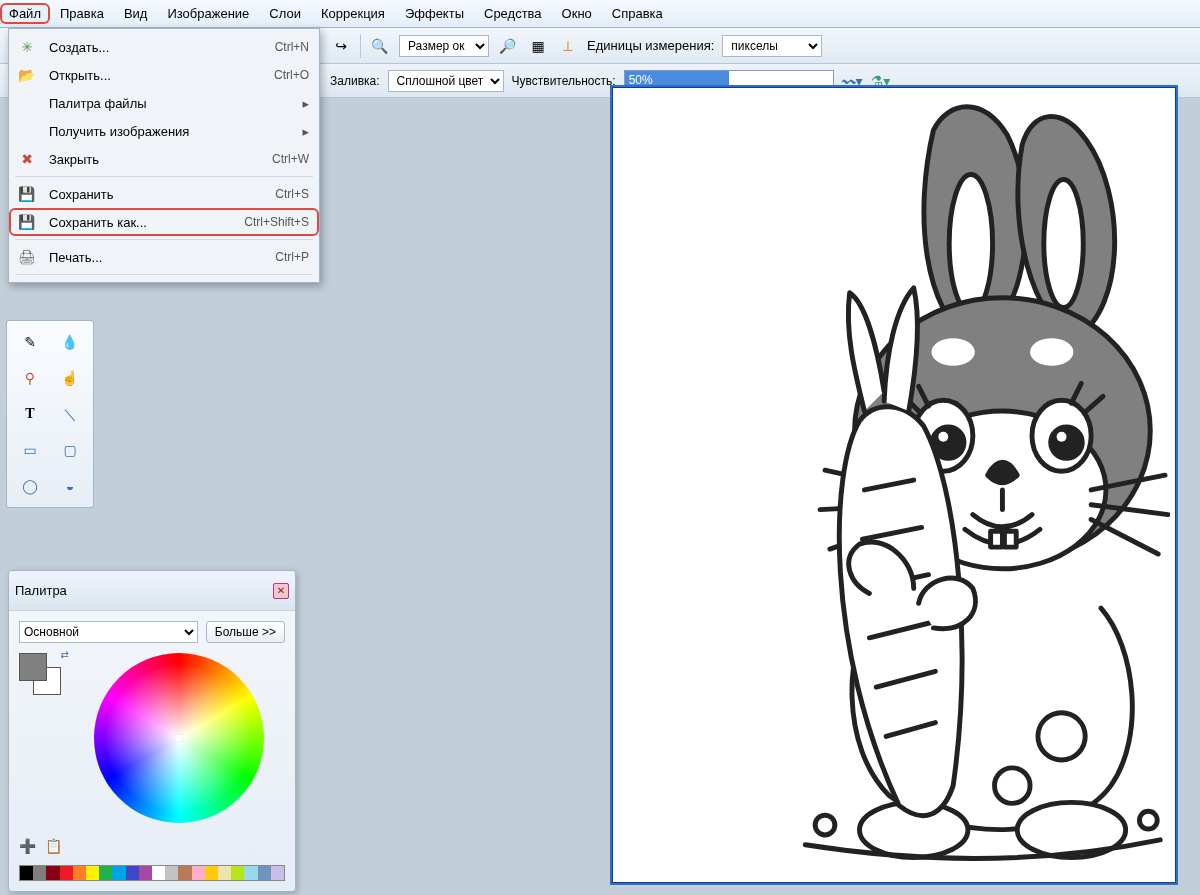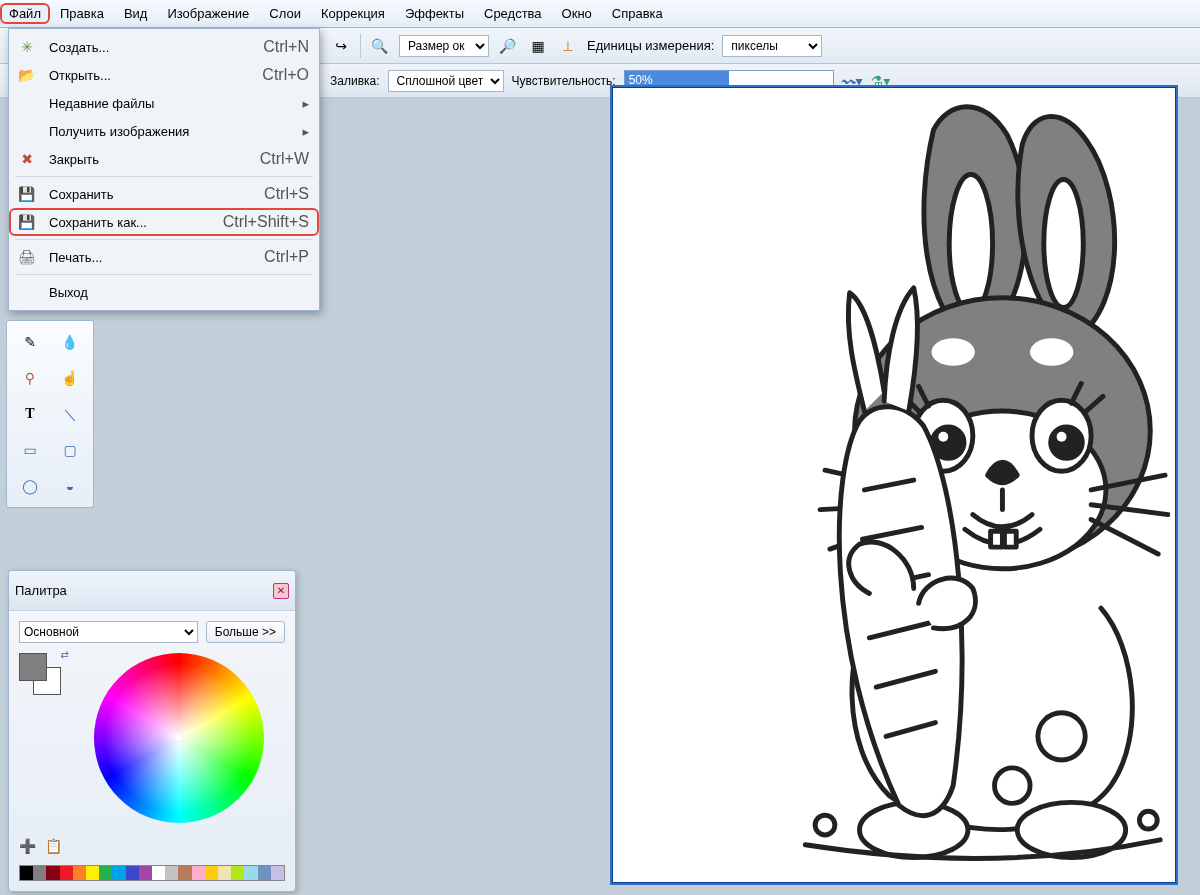--- a/index.html
+++ b/index.html
@@ -25,21 +25,21 @@
 
   
   .tools { position: absolute; left: 6px; top: 320px; width: 88px; background: linear-gradient(#fafcff, #e7eef6); border: 1px solid #9fb6cf; border-radius: 3px; padding: 6px; display: grid; grid-template-columns: 1fr 1fr; gap: 6px; }
   .tools .tool { width: 34px; height: 30px; border: 1px solid transparent; border-radius: 3px; display:flex; align-items:center; justify-content:center; }
 
   
   .dropdown-menu { position: absolute; left: 8px; top: 28px; width: 312px; background: #f0f3f8; border: 1px solid #9fb6cf; box-shadow: 2px 3px 8px rgba(0,0,0,0.3); padding: 4px 0; }
   .dropdown-menu .row { display: flex; align-items: center; height: 28px; padding: 0 10px 0 40px; position: relative; }
   .dropdown-menu .row .ic { position:absolute; left:8px; top:4px; width:20px; height:20px; display:flex; align-items:center; justify-content:center; }
   .dropdown-menu .row .lbl { flex: 1; }
-  .dropdown-menu .row .sc { color: #555; font-size: 16px; }
+  .dropdown-menu .row .sc { color: #555; font-size: 12px; }
   .dropdown-menu .row .arrow { width: 10px; text-align: right; color:#555; }
   .dropdown-menu .sep { height: 1px; background: #cfd7e2; margin: 3px 6px; }
   .dropdown-menu .row.highlighted { outline: 2px solid #e2483e; outline-offset: -2px; border-radius: 6px; }
   .dropdown-menu .left-strip { position:absolute; left:0; top:0; bottom:0; width:32px; background: linear-gradient(#edf2f8,#e0e8f1); border-right:1px solid #cfd7e2; z-index:-1;}
 
   
   .canvas-wrap { position: absolute; left: 610px; top: 85px; width: 568px; height: 800px; background: #fff; border: 2px solid #2f6fc5; box-shadow: 0 0 0 1px #0b3d91 inset; display:flex; align-items:flex-start; justify-content:center; padding:6px;}
   .canvas-wrap svg { width: 100%; height: 100%; }
 
   
@@ -118,21 +118,21 @@
     <span class="ic unicode-icon" style="color:#5a9a4a">✳</span>
     <span class="lbl">Создать...</span>
     <span class="sc">Ctrl+N</span>
   </div>
   <div class="row">
     <span class="ic unicode-icon" style="color:#d9a23a">📂</span>
     <span class="lbl">Открыть...</span>
     <span class="sc">Ctrl+O</span>
   </div>
   <div class="row">
-    <span class="lbl">Недавние файлы</span>
+    <span class="lbl">Палитра файлы</span>
     <span class="arrow">▸</span>
   </div>
   <div class="row">
     <span class="lbl">Получить изображения</span>
     <span class="arrow">▸</span>
   </div>
   <div class="row">
     <span class="ic unicode-icon" style="color:#c74a3a">✖</span>
     <span class="lbl">Закрыть</span>
     <span class="sc">Ctrl+W</span>
@@ -148,23 +148,20 @@
     <span class="lbl">Сохранить как...</span>
     <span class="sc">Ctrl+Shift+S</span>
   </div>
   <div class="sep"></div>
   <div class="row">
     <span class="ic unicode-icon" style="color:#666">🖨</span>
     <span class="lbl">Печать...</span>
     <span class="sc">Ctrl+P</span>
   </div>
   <div class="sep"></div>
-  <div class="row">
-    <span class="lbl">Выход</span>
-  </div>
 </div>
 
 <div class="tools">
   <div class="tool">
       <span class="unicode-icon">✎</span>
     </div>
   <div class="tool">
       <span class="unicode-icon">💧</span>
     </div>
   <div class="tool">

